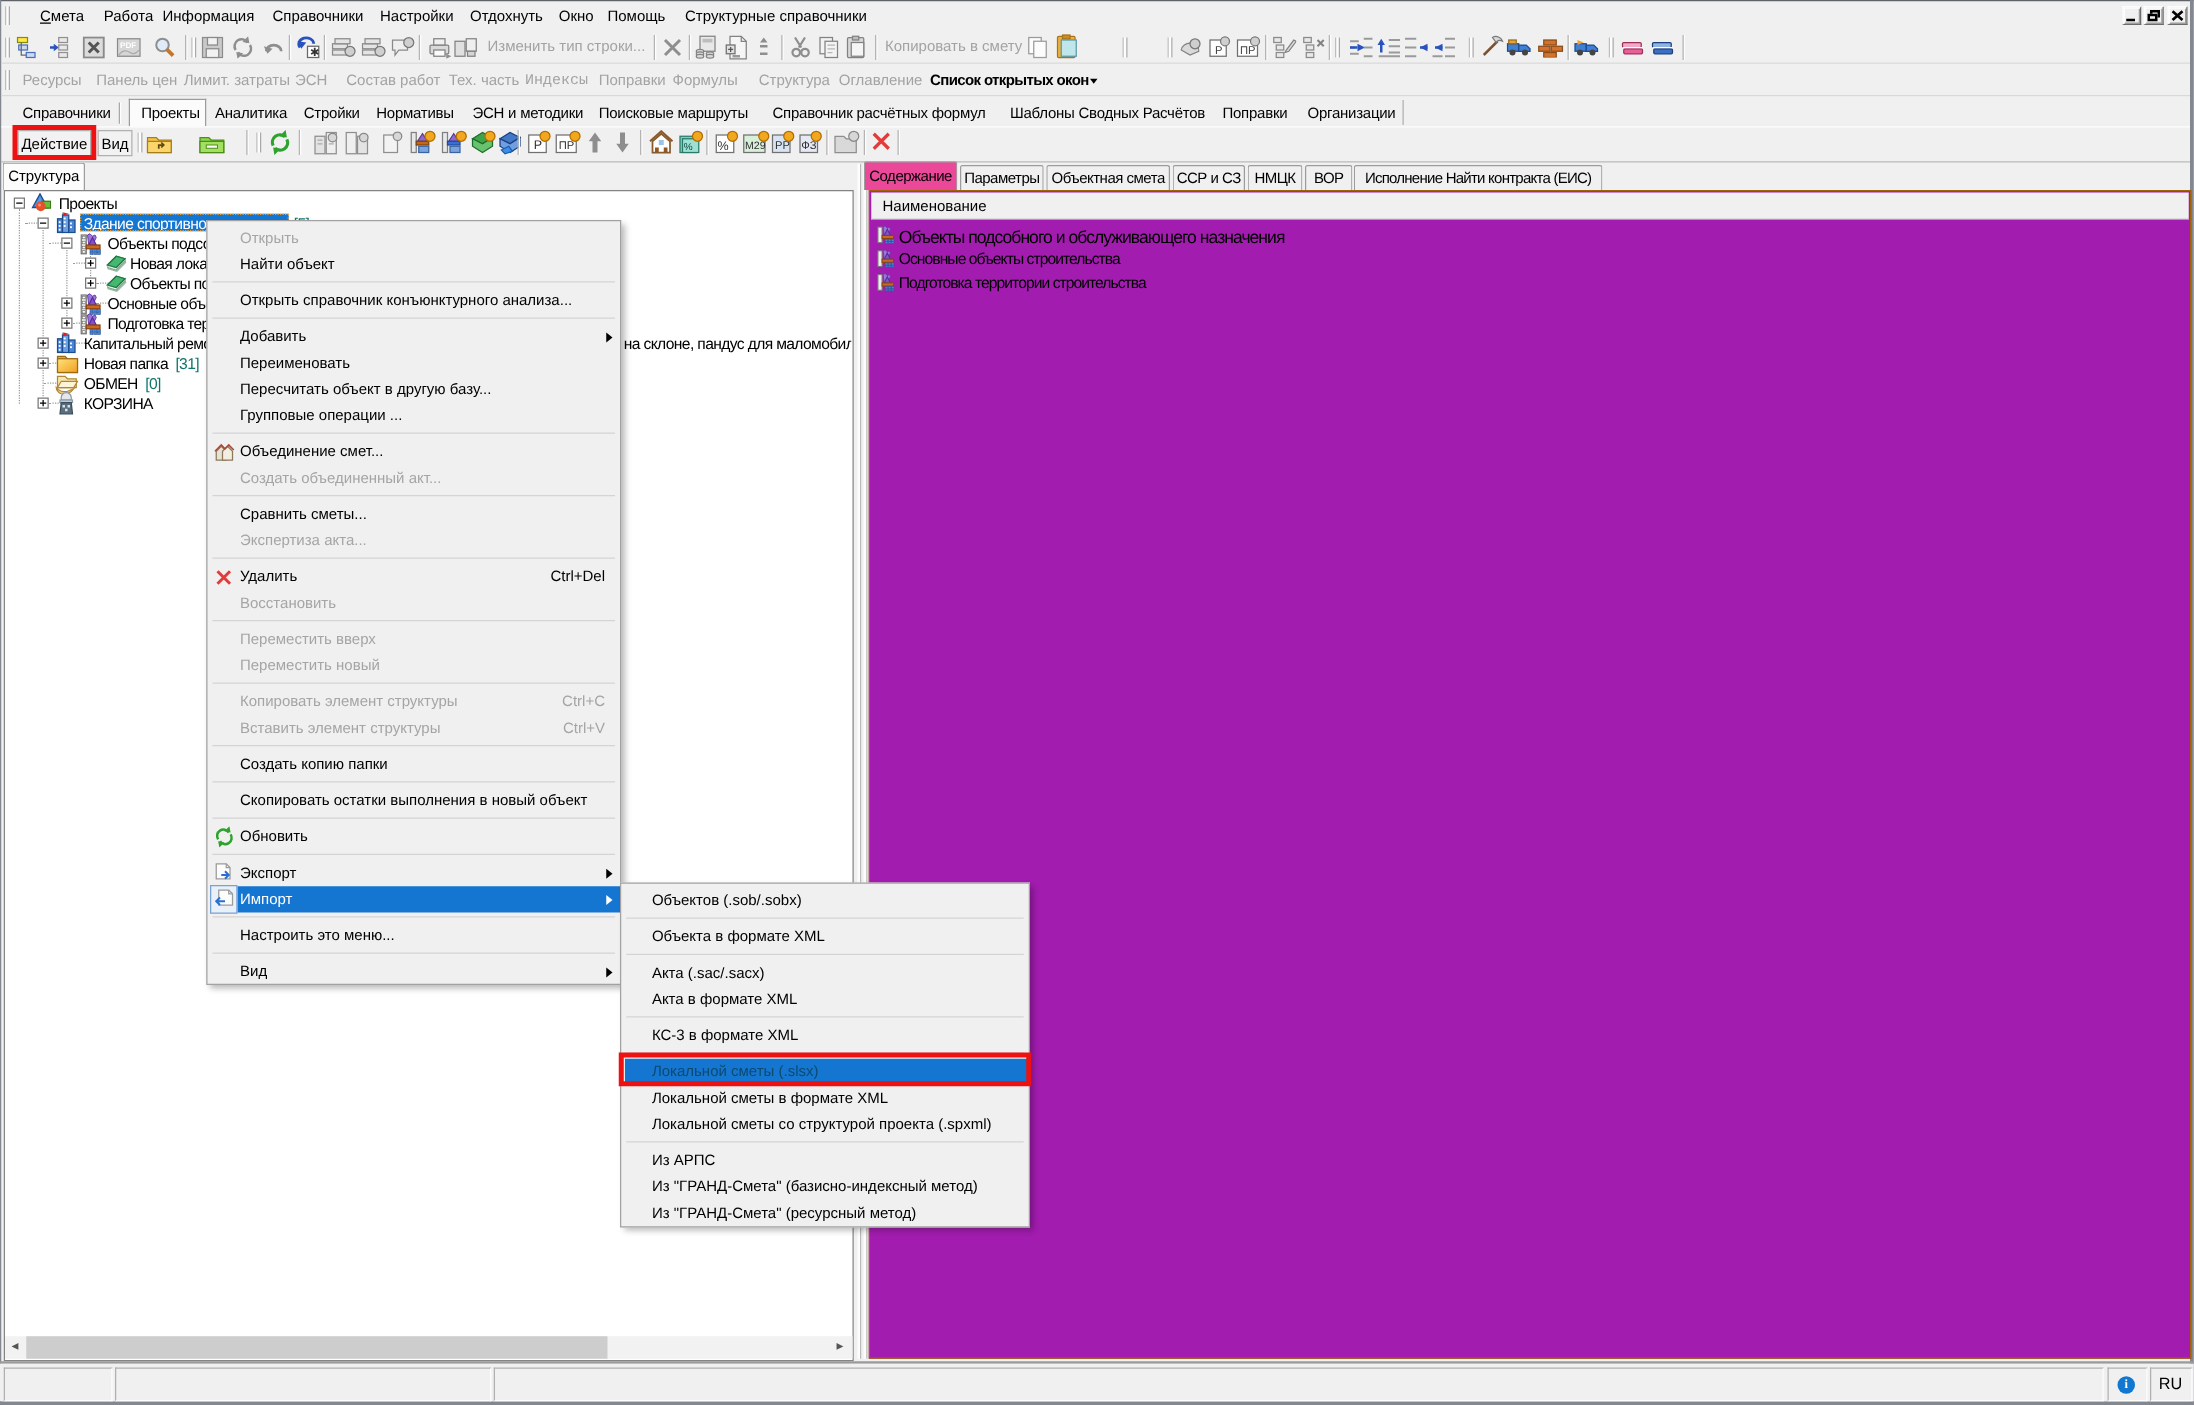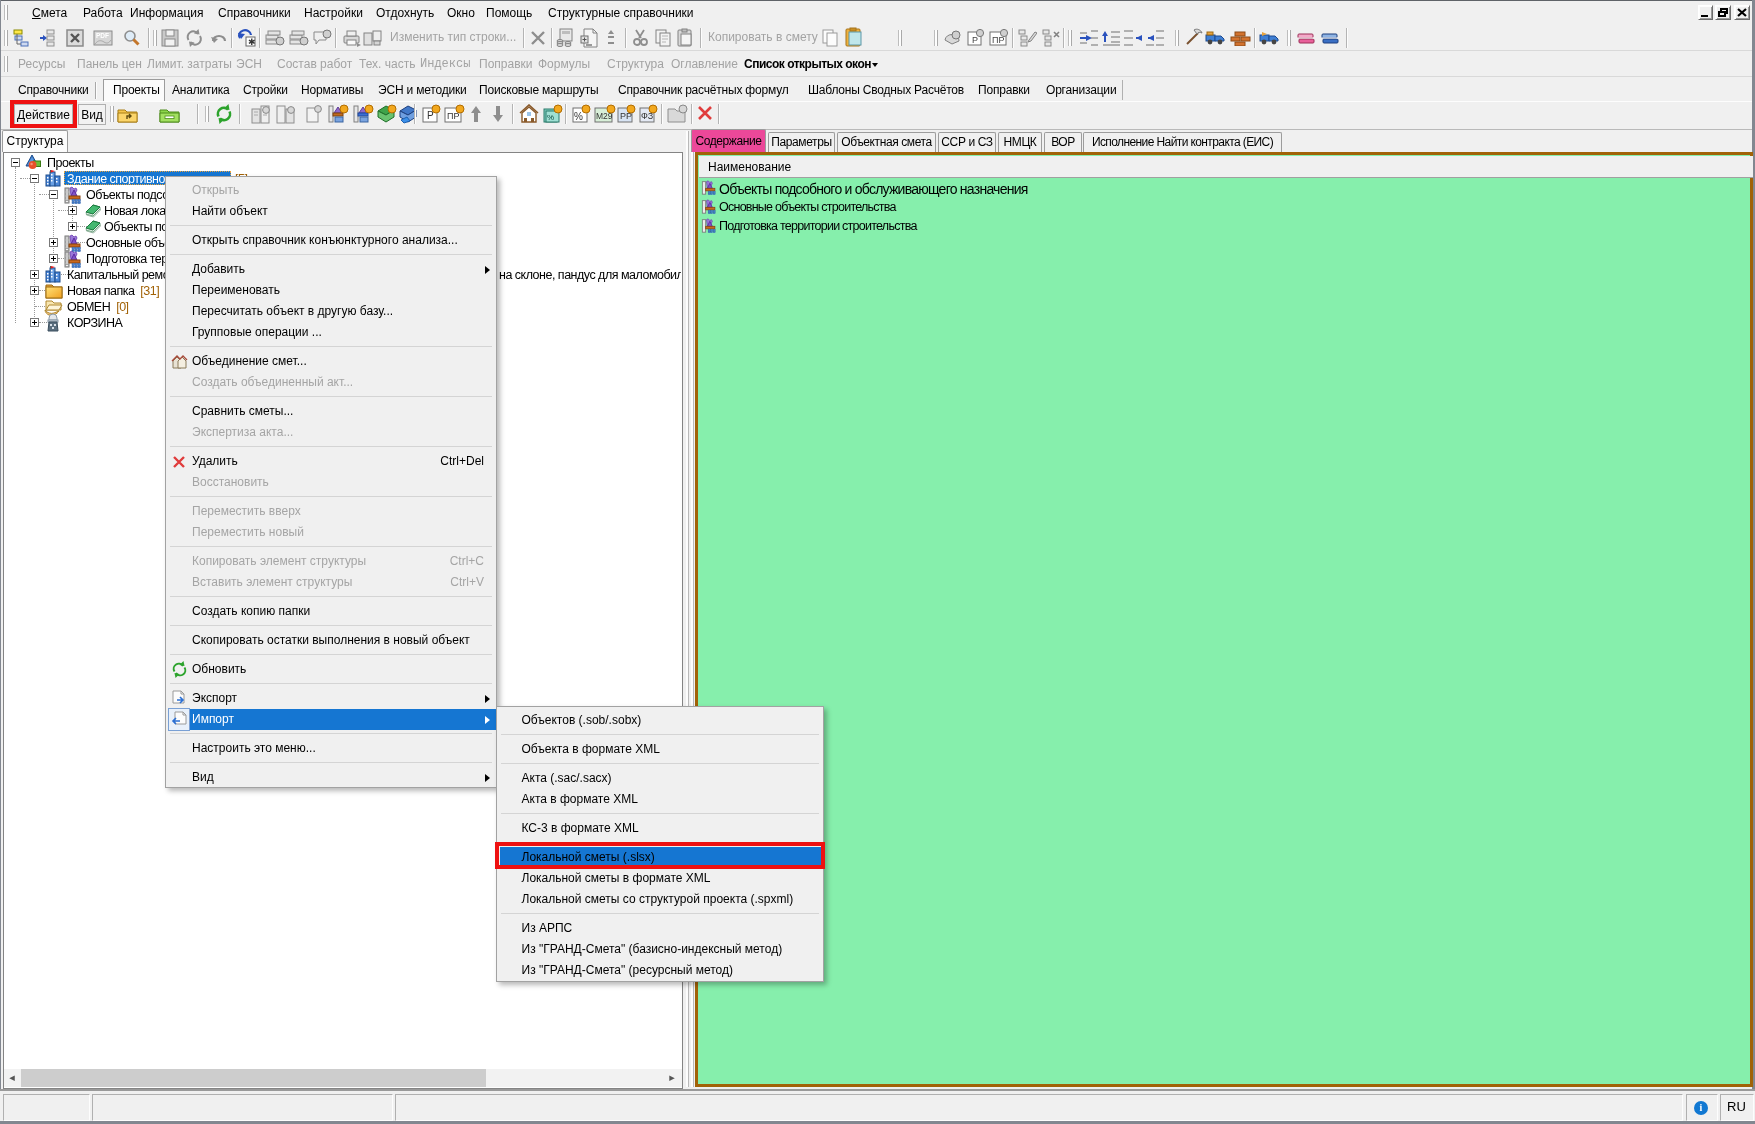--- a/index.html
+++ b/index.html
@@ -18,21 +18,21 @@
   .mi .ar{position:absolute;right:6px;top:7px;width:0;height:0;border-left:5px solid #000;border-top:4px solid transparent;border-bottom:4px solid transparent;}
   .msep{position:absolute;left:4px;width:322px;height:1px;background:#d4d4d4;}
   .smi{position:absolute;left:1px;width:325px;height:21px;line-height:21px;}
   .smi .t{position:absolute;left:23.5px;top:0;white-space:nowrap;}
   .ssep{position:absolute;left:4px;width:318px;height:1px;background:#d4d4d4;}
   .dis{color:#a5a5a5;}
   .trow{position:absolute;white-space:nowrap;height:16px;line-height:16px;letter-spacing:-0.5px;font-size:12.5px;}
   .pmbox{position:absolute;width:9px;height:9px;background:#fff;border:1px solid #787878;box-sizing:border-box;}
   .pmbox .h{position:absolute;left:1px;top:3px;width:5px;height:1px;background:#000;}
   .pmbox .v{position:absolute;left:3px;top:1px;width:1px;height:5px;background:#000;}
-  .blue{color:#a16207;}
+  .blue{color:#0f766e;}
   svg{position:absolute;}
 </style></head>
 <body>
 <div id="root">
 
 <div class="abs" style="left:0;top:0;width:1755px;height:1px;background:#5f6368;"></div>
 <div class="abs" style="left:0;top:0;width:1px;height:1124px;background:#828790;"></div>
 <div class="abs" style="left:1752px;top:0;width:3px;height:1124px;background:#828790;"></div>
 <div class="abs" style="left:0;top:1121px;width:1755px;height:3px;background:#828790;"></div>
 
@@ -684,21 +684,21 @@
 <div class="abs" style="left:691px;top:131px;width:2px;height:956px;background:#fdfdfd;border-right:1px solid #b9b9b9;"></div>
 
 <div id="rightpanel">
   <div class="tab on" style="left:691px;top:129px;width:75px;height:23px;line-height:23px;z-index:2;">Содержание</div>
   <div class="tab" style="left:768px;top:132px;width:67px;height:20px;line-height:19px;">Параметры</div>
   <div class="tab" style="left:837px;top:132px;width:99px;height:20px;line-height:19px;">Объектная смета</div>
   <div class="tab" style="left:938px;top:132px;width:58px;height:20px;line-height:19px;">ССР и СЗ</div>
   <div class="tab" style="left:998px;top:132px;width:44px;height:20px;line-height:19px;">НМЦК</div>
   <div class="tab" style="left:1044px;top:132px;width:38px;height:20px;line-height:19px;">ВОР</div>
   <div class="tab" style="left:1083px;top:132px;width:199px;height:20px;line-height:19px;letter-spacing:-0.6px;">Исполнение Найти контракта (ЕИС)</div>
-  <div class="abs" style="left:695px;top:152px;width:1058px;height:935px;background:#86efac;border:3px solid #a16207;box-sizing:border-box;">
+  <div class="abs" style="left:695px;top:152px;width:1058px;height:935px;background:#a21caf;border:1px solid #a16207;box-sizing:border-box;">
     <div class="abs" style="left:1px;top:1px;width:1054px;height:22px;background:#f0f0f0;border-bottom:1px solid #a0a0a0;box-sizing:border-box;">
       <div class="abs" style="left:9px;top:4px;">Наименование</div>
     </div>
   </div>
   <svg style="left:701px;top:180px" width="16" height="15" viewBox="0 0 18 18">
         <rect x="1" y="2" width="4" height="15" fill="#ececec" stroke="#777"></rect>
         <path d="M6 2l2-1 2 2 2-1 1 2-3 6H7z" fill="#9a78d8" stroke="#6a3ab0" stroke-width=".8"></path>
         <path d="M10 4l3 6H7z" fill="#8054c8" stroke="#5a2aa0"></path>
         <rect x="5" y="10" width="11" height="3" fill="#c8691e" stroke="#8a4410"></rect>
         <g fill="#4a86d8" stroke="#2a5aa0" stroke-width=".5">
@@ -891,21 +891,21 @@
   <div class="smi" style="top:81.5px;">
         <span class="t">Акта в формате XML</span>
       </div>
   <div class="ssep" style="top:106px;"></div>
   <div class="smi" style="top:110.5px;">
         <span class="t">КС-3 в формате XML</span>
       </div>
   <div class="ssep" style="top:135px;"></div>
   <div class="smi" style="top:139.5px;">
         <div class="abs" style="left:2px;top:0;width:322px;height:21px;background:#1576d2;"></div>
-        <span class="t" style="color:#000000;text-align:right;">Локальной сметы (.slsx)</span>
+        <span class="t" style="color:#0c4a6e;text-align:right;">Локальной сметы (.slsx)</span>
       </div>
   <div class="smi" style="top:160.5px;">
         <span class="t">Локальной сметы в формате XML</span>
       </div>
   <div class="smi" style="top:181.5px;">
         <span class="t">Локальной сметы со структурой проекта (.spxml)</span>
       </div>
   <div class="ssep" style="top:206px;"></div>
   <div class="smi" style="top:210.5px;">
         <span class="t">Из АРПС</span>

